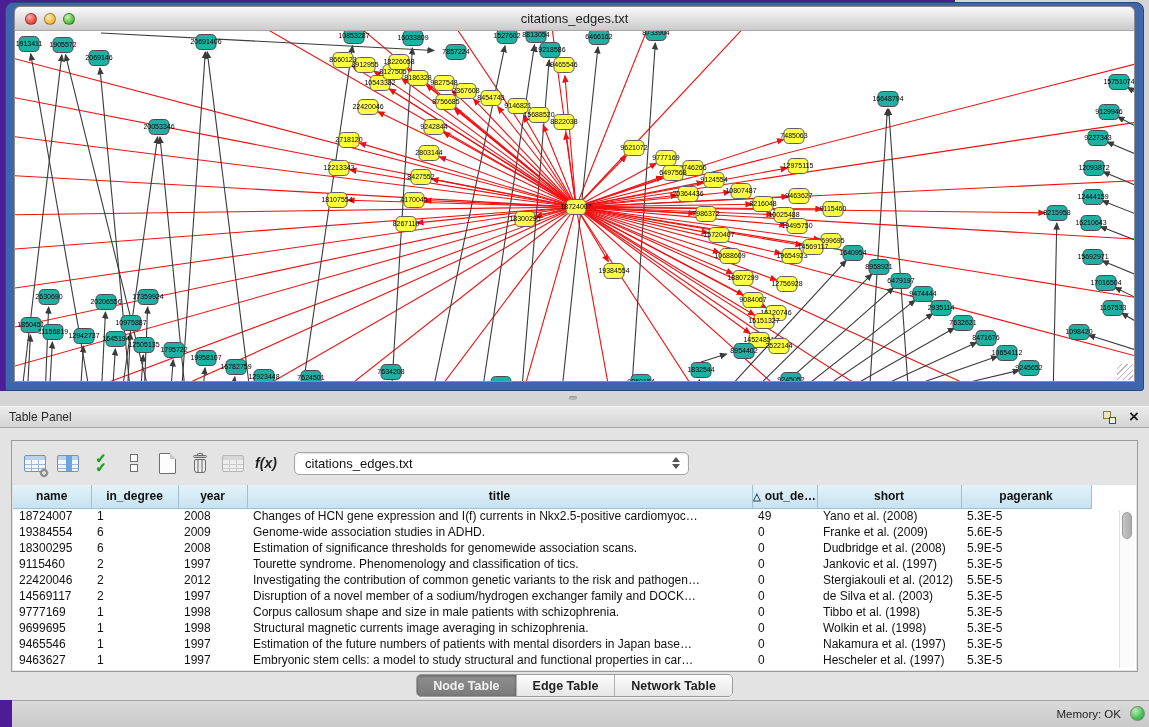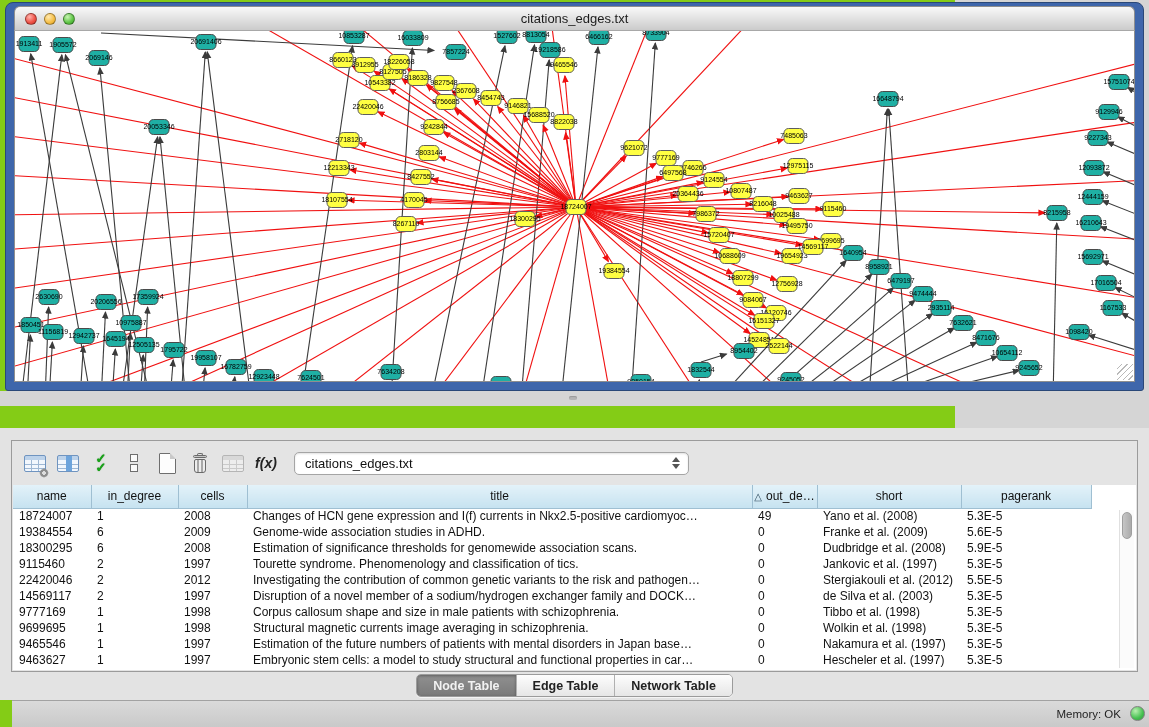--- a/index.html
+++ b/index.html
@@ -1,18 +1,18 @@
 <!DOCTYPE html>
 <html><head>
 <meta charset="utf-8">
 <style>
   * { margin:0; padding:0; box-sizing:border-box; }
   html,body { width:1149px; height:727px; }
   body { font-family:"Liberation Sans", sans-serif; background:#d5d5d5; overflow:hidden; }
-  .app { position:relative; width:955px; height:727px; background:#84cc16; }
+  .app { position:relative; width:955px; height:727px; background:#4c1d95; }
 
   
   .net-frame { position:absolute; left:5px; top:2px; width:1139px; height:389px;
     background:#3e66ab; border:1px solid #2a4878; border-radius:8px 8px 3px 3px;
     padding:3px 8px 8px 8px; }
   .titlebar { height:24px; border-radius:6px 6px 0 0;
     background:linear-gradient(#f9f9f9,#cbcbcb); border:1px solid #8f8f8f; border-bottom:none;
     position:relative; }
   .lights { position:absolute; left:10px; top:6px; display:flex; gap:7px; }
   .light { width:12px; height:12px; border-radius:50%; border:1px solid rgba(0,0,0,.35); }
@@ -88,21 +88,21 @@
     border:1px solid #a5a5a5; border-radius:5px; box-shadow:inset 0 1px 2px rgba(0,0,0,.12);
     font-size:13px; color:#111; text-align:left; padding-left:10px; line-height:21px; }
   .combo-arrows { position:absolute; right:8px; top:4px; display:flex; flex-direction:column; gap:2px; }
   .combo-arrows .up { width:0; height:0; border-left:4px solid transparent; border-right:4px solid transparent; border-bottom:5px solid #555; }
   .combo-arrows .dn { width:0; height:0; border-left:4px solid transparent; border-right:4px solid transparent; border-top:5px solid #555; }
 
   
   .tablewrap { position:absolute; left:1px; right:1px; top:44px; bottom:1px; background:#ffffff; overflow:hidden; }
   table.data { border-collapse:collapse; table-layout:fixed; }
   table.data th { height:23px; background:linear-gradient(#e3f2f9,#c6e2f0); border:1px solid #9fbfd2; border-top:none;
-    font-size:12px; font-weight:400; color:#111; text-align:center; overflow:hidden; white-space:nowrap; }
+    font-size:12px; font-weight:700; color:#111; text-align:center; overflow:hidden; white-space:nowrap; }
   table.data th:first-child { border-left:none; }
   table.data td { height:16px; font-size:12px; color:#111; padding:0 3px 0 6px; white-space:nowrap; overflow:hidden; }
   .sortind { font-size:10px; color:#2e4b5e; margin-right:4px; }
   .vscroll { position:absolute; right:2px; top:25px; bottom:2px; width:15px; background:#fbfbfb; border-left:1px solid #e0e0e0; }
   .vthumb { position:absolute; left:2px; top:2px; width:10px; height:27px; border-radius:5px;
     background:linear-gradient(90deg,#c6c6c6,#ababab); border:1px solid #9e9e9e; }
 
   
   .tabbar { position:absolute; left:0; top:246px; width:100%; display:flex; justify-content:center; }
   .seg { display:flex; border:1px solid #9b9b9b; border-radius:5px; overflow:hidden; height:23px;
@@ -504,20 +504,30 @@
           </g>
       </svg>
       <div class="grip"></div>
     </div>
   </div>
 
   <div class="split-divider">
     <span class="divider-dot"></span>
   </div>
 
+  <div class="panel-header">
+    <span class="panel-title">Table Panel</span>
+    <div class="panel-header-actions">
+      <span class="float-icon">
+          <i class="sq1"></i>
+          <i class="sq2"></i>
+        </span>
+      <span class="close-x">×</span>
+    </div>
+  </div>
 
   <div class="panel-body">
     <div class="table-group">
 
       <div class="toolbar">
         <button class="tbtn">
           <span class="grid-ic"></span>
           <span class="gear"></span>
         </button>
         <button class="tbtn">
@@ -568,21 +578,21 @@
               <col style="width: 69px;">
               <col style="width: 505px;">
               <col style="width: 65px;">
               <col style="width: 144px;">
               <col style="width: 130px;">
             </colgroup>
           <thead>
               <tr id="theadrow">
                 <th>name</th>
                 <th>in_degree</th>
-                <th>cells</th>
+                <th>year</th>
                 <th>title</th>
                 <th><span class="sortind">△</span>out_de…</th>
                 <th>short</th>
                 <th>pagerank</th>
               </tr>
             </thead>
           <tbody id="tbody">
               <tr>
                 <td>18724007</td>
                 <td>1</td>

